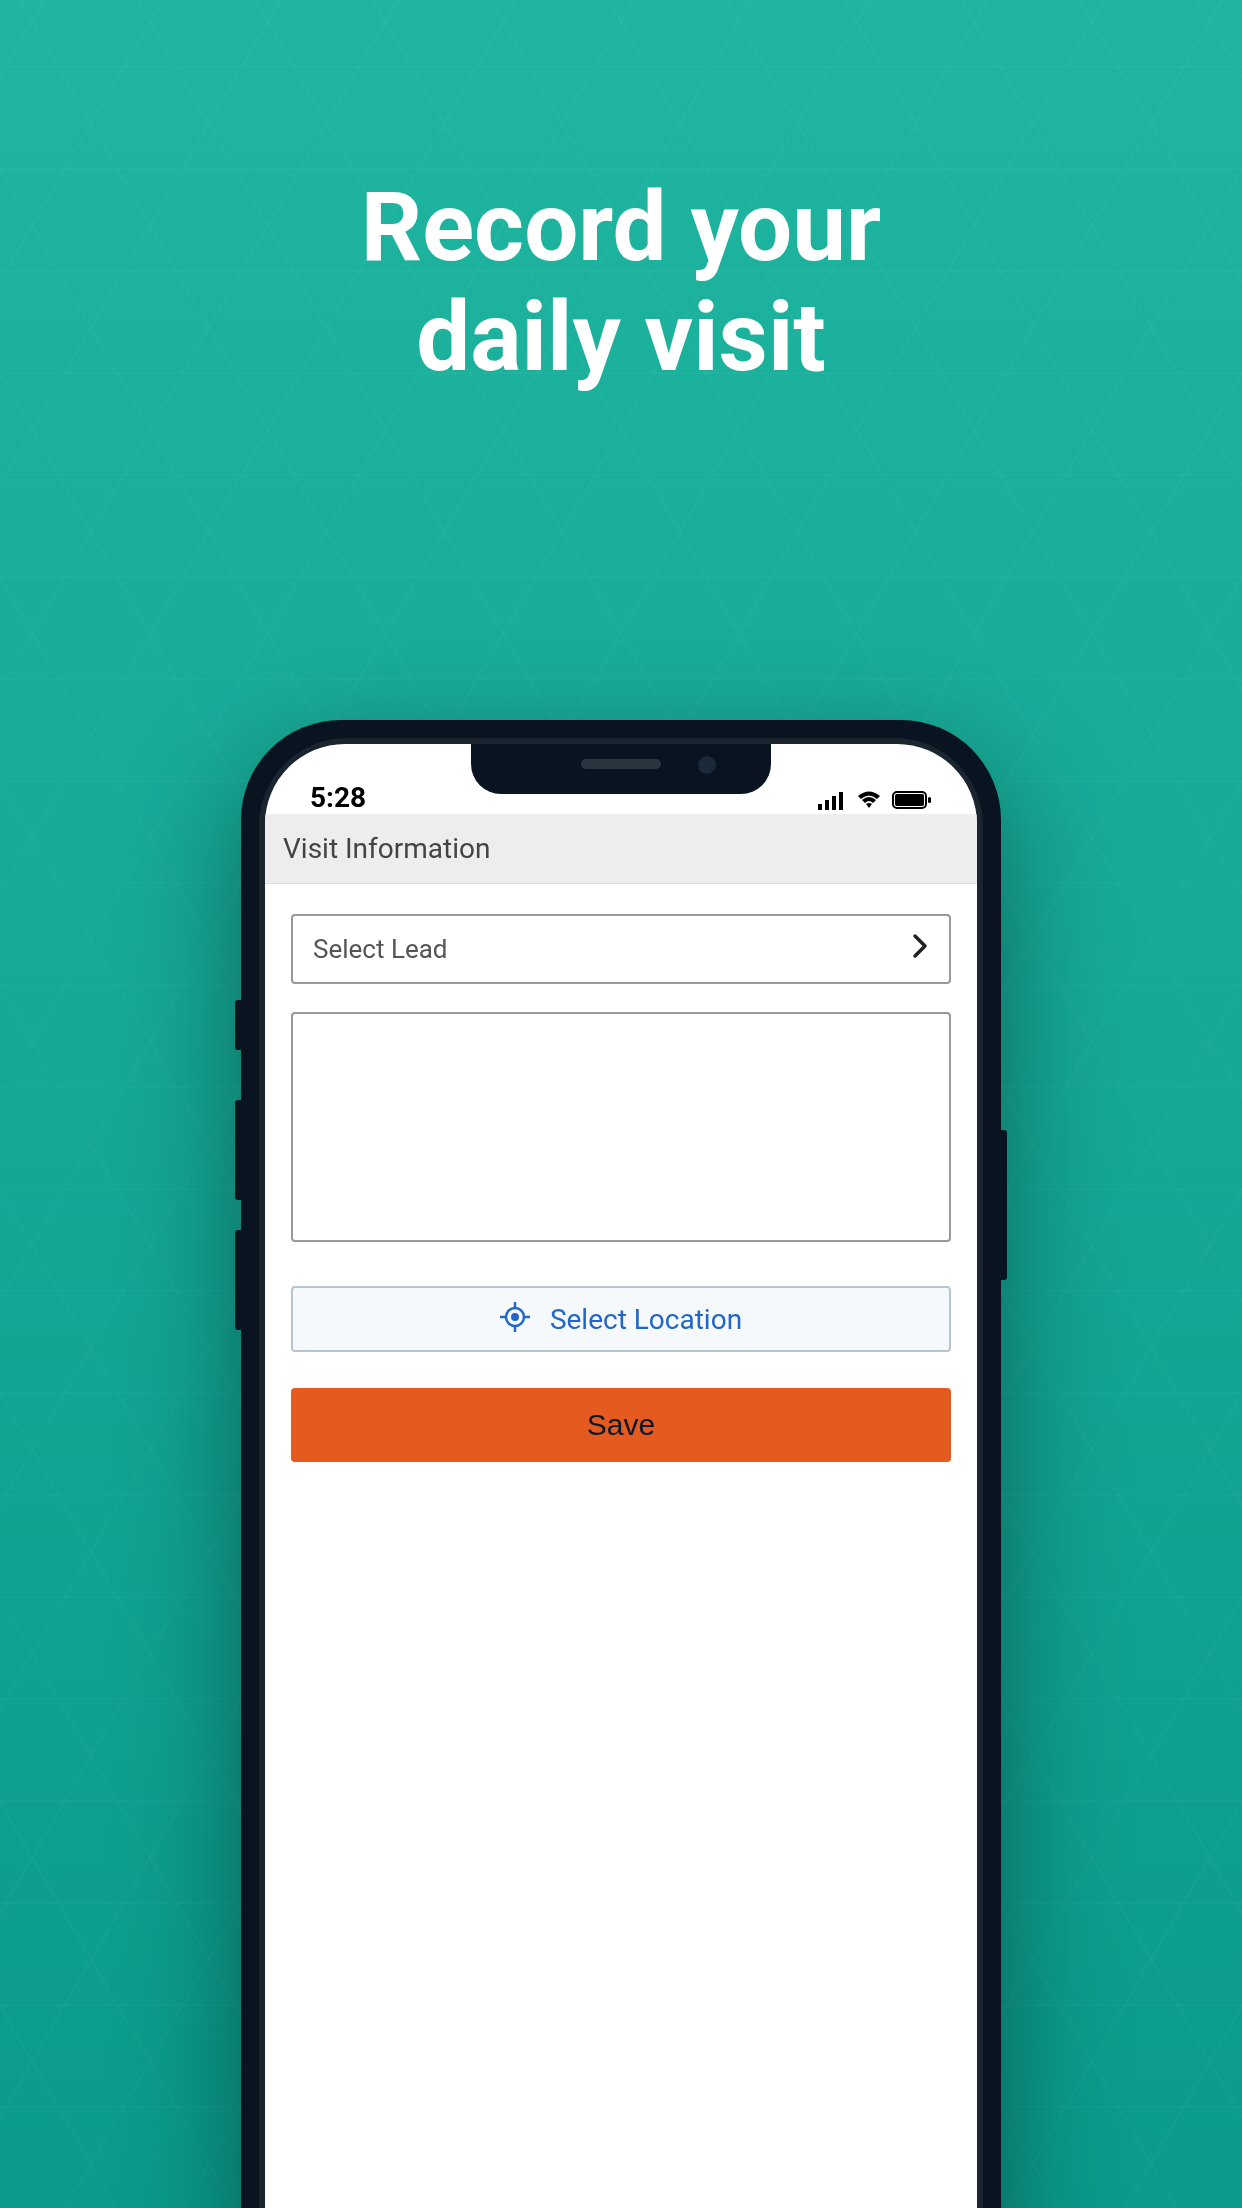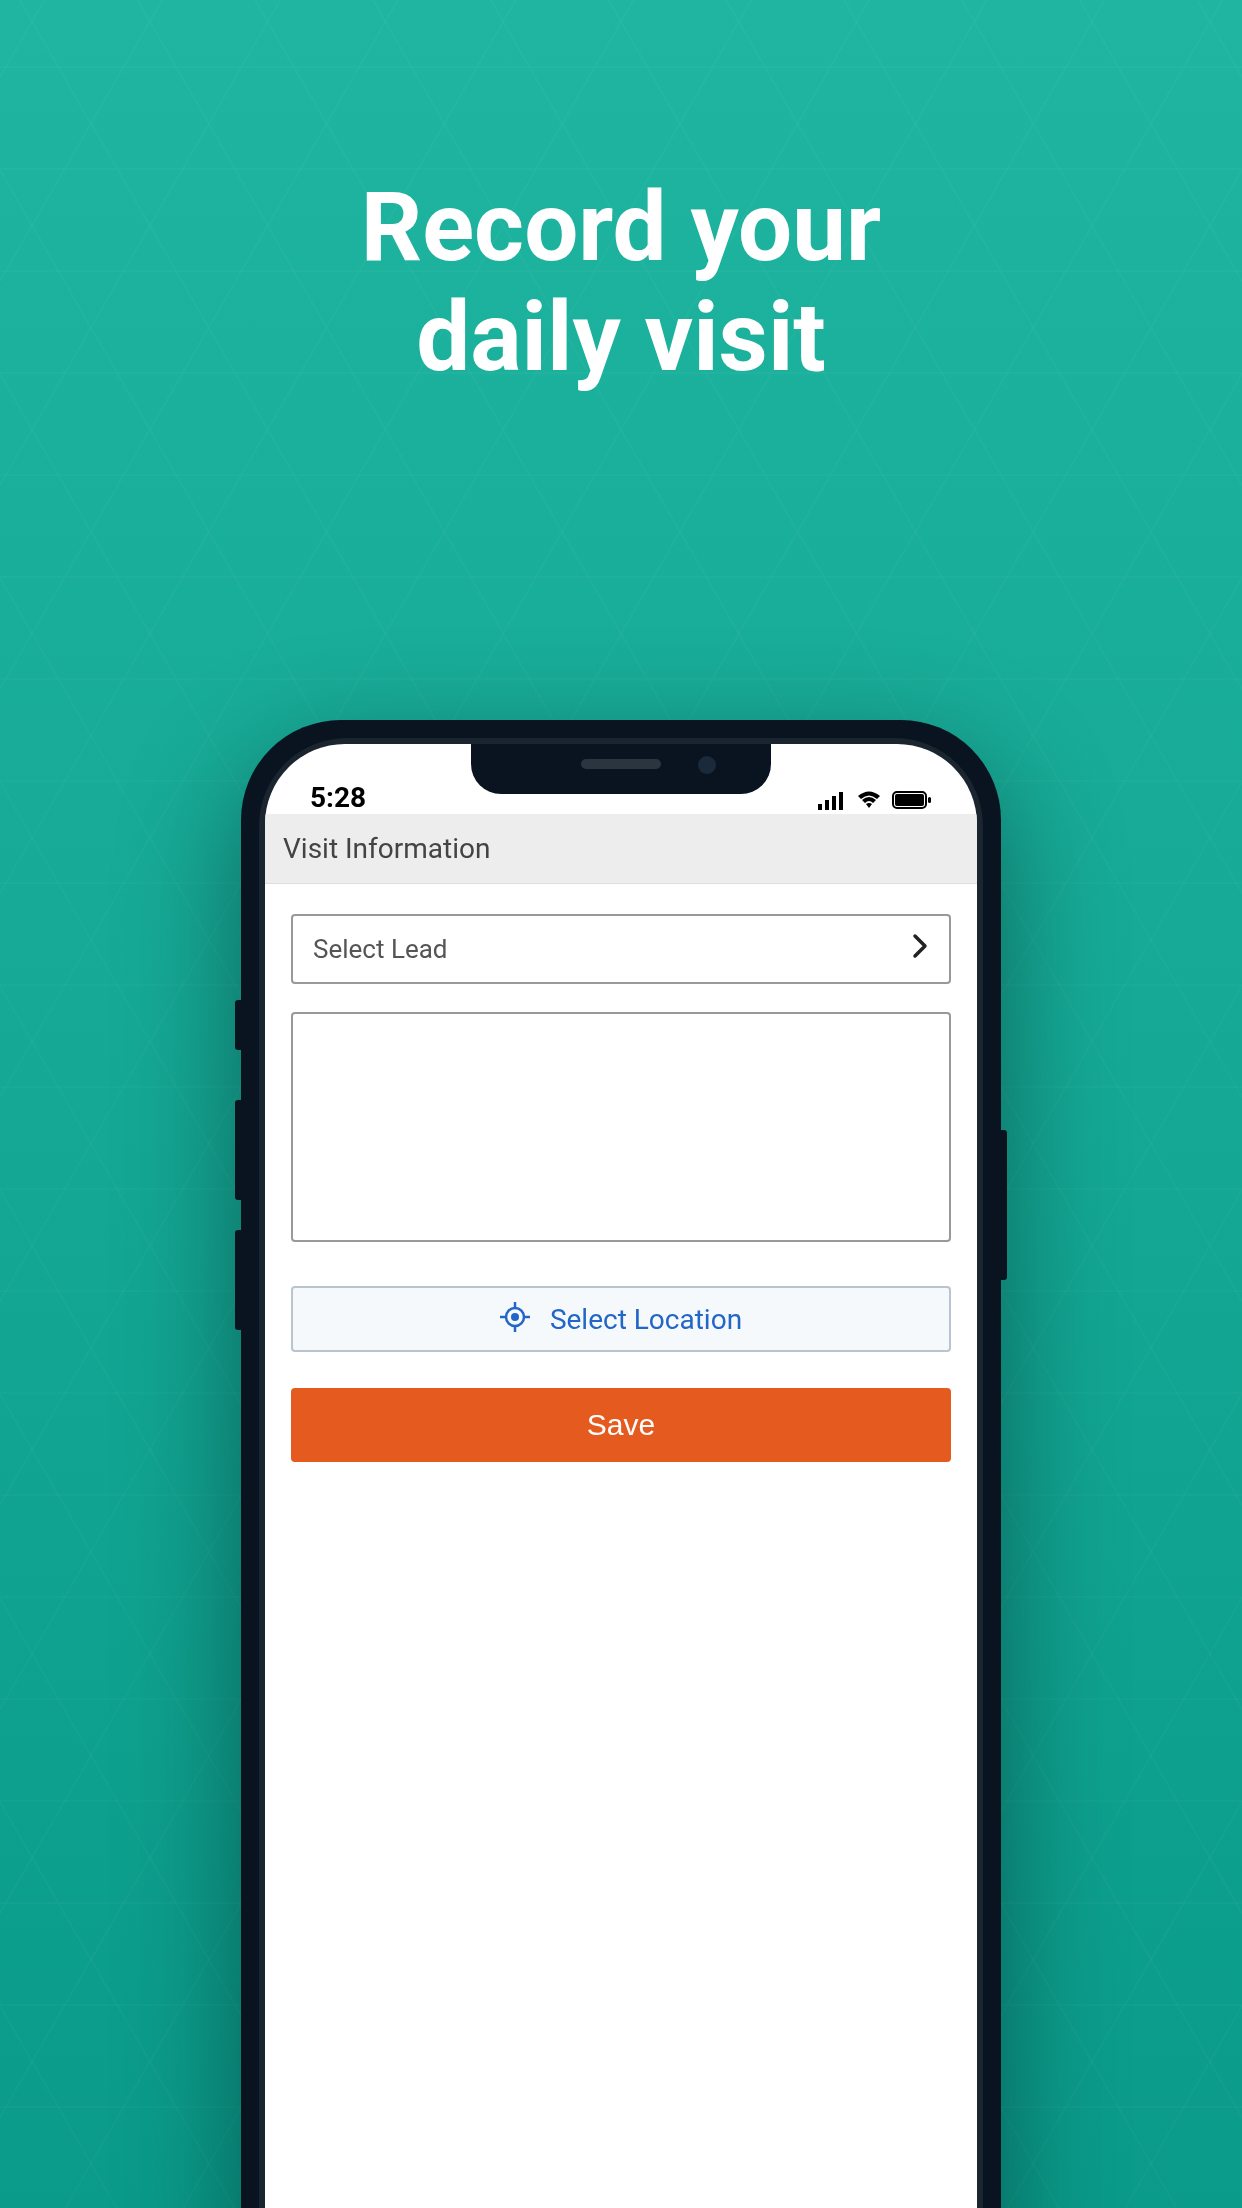--- a/index.html
+++ b/index.html
@@ -213,21 +213,21 @@
     .location-btn-text {
       font-size: 28px;
       color: #2266c7;
     }
     .save-btn {
       width: 100%;
       height: 74px;
       background: #e55a1f;
       border: none;
       border-radius: 4px;
-      color: #ffffff;
+      color: #0f172a;
       font-size: 30px;
       font-weight: 500;
       cursor: pointer;
     }
   </style>
 </head>
 <body>
 
 <div class="hex-bg"></div>
 

